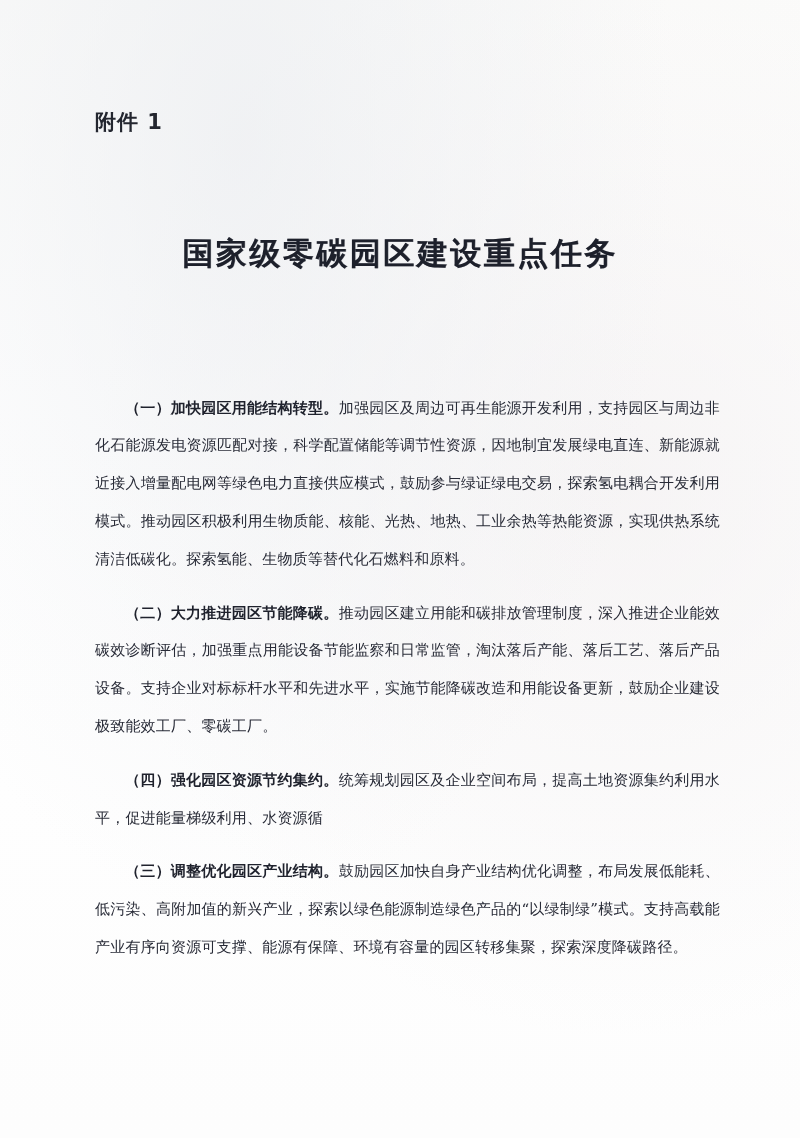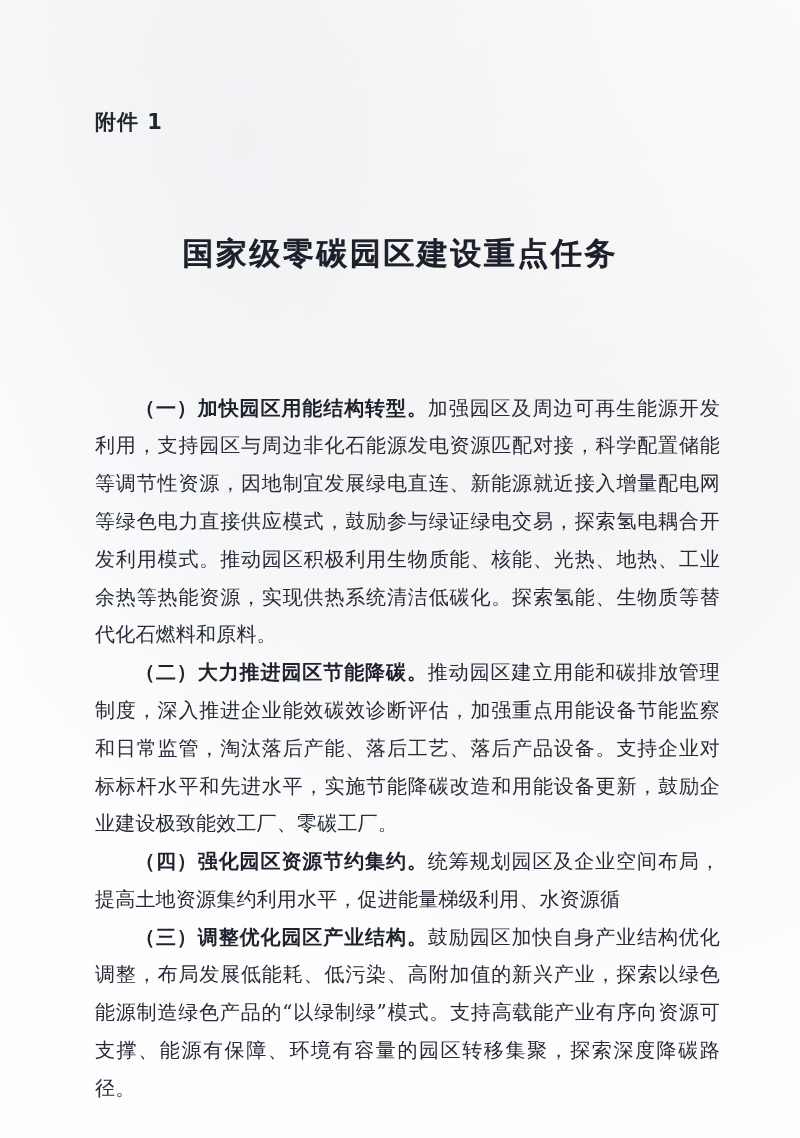--- a/index.html
+++ b/index.html
@@ -59,31 +59,31 @@
 
   .body-block {
     position: absolute;
     left: 95px;
     top: 278px;
     width: 625px;
   }
 
   .para {
     margin: 0 0 0 0;
-    font-size: 20px;
+    font-size: 15px;
     line-height: 37.8px;
     text-align: justify;
     text-align-last: left;
     text-justify: inter-character;
     letter-spacing: 0.2px;
     text-indent: 2em;
     color: #282b37;
   }
 
-  .para + .para { margin-top: 0; }
+  .para + .para { margin-top: 16px; }
 
   .sec-head {
     font-weight: 700;
     color: #1f222d;
   }
 </style>
 </head>
 <body>
 
 <div id="page">

